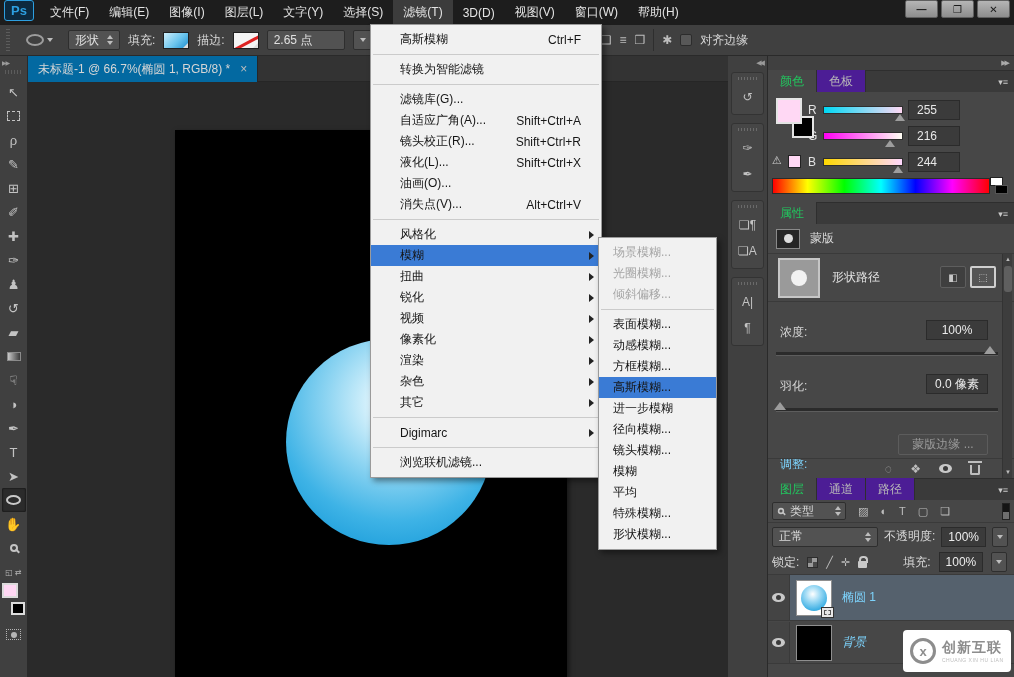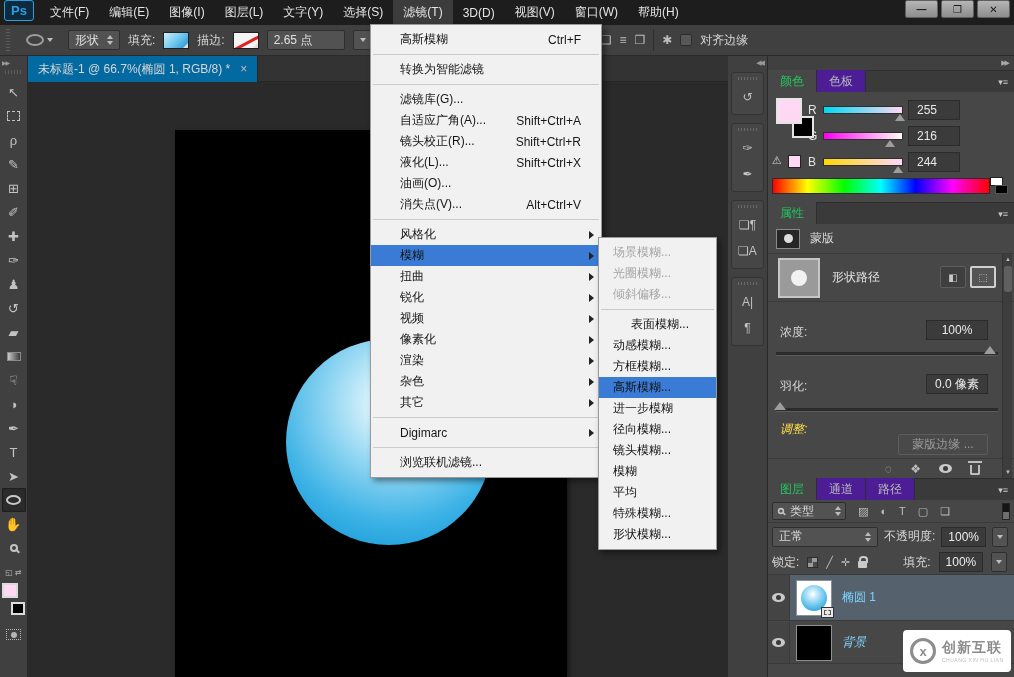--- a/index.html
+++ b/index.html
@@ -406,21 +406,21 @@
     </div>
   </div>
   <div>
     <span class="prop-label" style="top:322px;">羽化:</span>
     <div class="prop-box" style="left:158px; top:318px;">0.0 像素</div>
     <div class="prop-track" style="top:352px;">
       <div class="prop-thumb" style="left:-2px;"></div>
     </div>
   </div>
   <div>
-    <span class="prop-label" style="top:365px; color:#fde047;font-style:italic;">调整:</span>
+    <span class="prop-label" style="top:400px; color:#7dd3fc;">调整:</span>
     <div class="disabled-btn" style="top:378px;">蒙版边缘 ...</div>
   </div>
   <div id="props-bottom">
     <span>◌</span>
     <span>❖</span>
     <span class="eye"></span>
     <span class="trash"></span>
   </div>
   <div id="props-scroll">
     <div class="arrow">▲</div>
@@ -584,21 +584,21 @@
   <div class="mi dis" style="padding-left:14px;">
       <span>场景模糊...</span>
     </div>
   <div class="mi dis" style="padding-left:14px;">
       <span>光圈模糊...</span>
     </div>
   <div class="mi dis" style="padding-left:14px;">
       <span>倾斜偏移...</span>
     </div>
   <div class="msep"></div>
-  <div class="mi" style="padding-left:32px;">
+  <div class="mi" style="padding-left:14px;">
       <span>表面模糊...</span>
     </div>
   <div class="mi" style="padding-left:14px;">
       <span>动感模糊...</span>
     </div>
   <div class="mi" style="padding-left:14px;">
       <span>方框模糊...</span>
     </div>
   <div class="mi sel" style="padding-left:14px;">
       <span>高斯模糊...</span>

